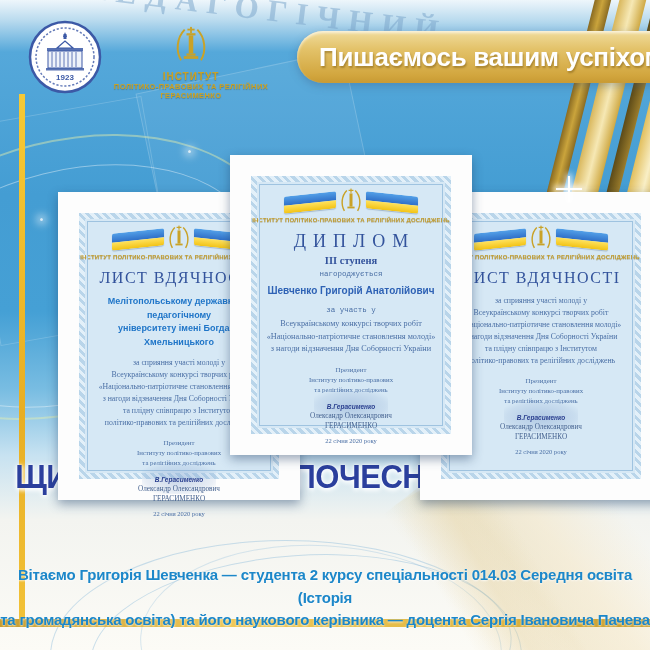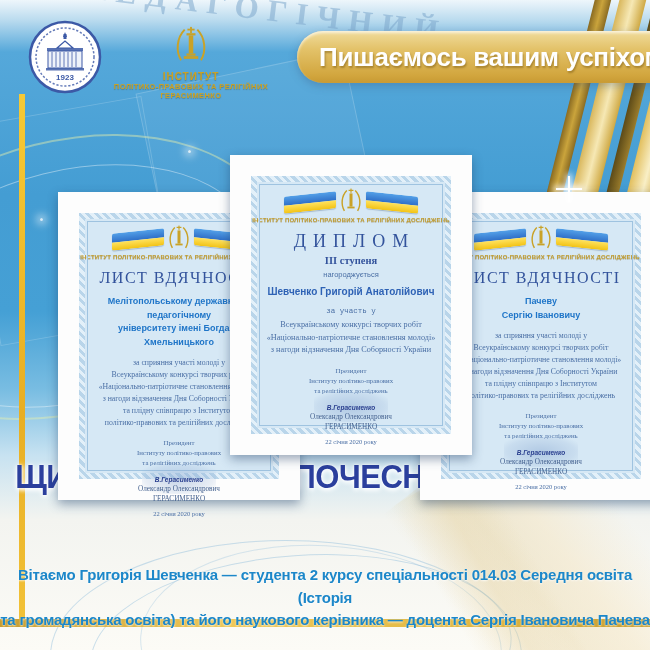--- a/index.html
+++ b/index.html
@@ -77,21 +77,21 @@
   .flag::before{content:"";position:absolute;left:0;top:0;width:100%;height:50%;background:linear-gradient(#53a0e8,#2f6fc8);}
   .flag::after{content:"";position:absolute;left:0;bottom:0;width:100%;height:50%;background:linear-gradient(#ffe25e,#f2c214);}
   .flag-l{transform:skewY(-6deg) translateY(2px);}
   .flag-r{transform:skewY(6deg) translateY(2px);}
   .cert-institute{margin-top:4px;font-size:6px;font-weight:bold;color:#bf9b2f;letter-spacing:.2px;white-space:nowrap;
     text-shadow:0 .5px 0 rgba(120,85,10,.3);}
   .cert-title{margin:9px 0 0;font-family:"Liberation Serif",serif;font-weight:400;font-size:16px;
     letter-spacing:1.5px;color:#33539c;}
   .cert-center .cert-title{font-size:18px;letter-spacing:7px;padding-left:7px;margin-top:8px;}
   .cert-degree{margin-top:3px;font-family:"Liberation Serif",serif;font-weight:bold;font-size:10.5px;color:#33539c;}
-  .cert-awarded{margin-top:4px;font-family:Liberation Sans, sans-serif;font-size:7.5px;color:#4a6fa5;}
+  .cert-awarded{margin-top:4px;font-family:Liberation Mono, monospace;font-size:7.5px;color:#4a6fa5;}
   .cert-recipient{margin-top:8px;font-size:9px;font-weight:bold;color:#1f75c8;line-height:1.5;}
   .cert-center .cert-recipient{font-size:10px;color:#2e62b5;margin-top:5px;}
   .cert-for{margin-top:8px;font-family:Liberation Mono, monospace;font-size:7.5px;color:#4a6fa5;}
   .cert-body{margin-top:8px;font-family:"Liberation Serif",serif;font-size:7.8px;color:#4a6fa5;line-height:1.55;}
   .cert-center .cert-body{margin-top:4px;font-size:8.2px;}
   .cert-sign{margin-top:9px;position:relative;width:100%;}
   .sign-role{font-family:"Liberation Serif",serif;font-size:6.8px;color:#4a6fa5;line-height:1.45;}
   .stamp{position:absolute;left:50%;top:26px;transform:translateX(-50%);width:74px;height:30px;border-radius:8px;
     background:radial-gradient(ellipse at center,rgba(140,170,210,.5),rgba(140,170,210,.18) 65%,transparent 85%);}
   .sign-script{margin-top:8px;font-size:6.5px;font-weight:bold;font-style:italic;color:#2a3f8f;position:relative;}
@@ -228,22 +228,20 @@
           <path d="M31 38 C37 28 36 13 27 4" fill="none" stroke="#c9a227" stroke-width="2.4"></path>
           <rect x="19" y="1" width="2" height="7" fill="#c9a227"></rect>
             <rect x="16" y="3" width="8" height="2" fill="#c9a227"></rect>
           <rect x="17.5" y="9" width="5" height="22" fill="#c9a227"></rect>
             <rect x="14" y="31" width="12" height="3" fill="#c9a227"></rect>
         </svg>
         <span class="flag flag-r"></span>
       </div>
       <div class="cert-institute">ІНСТИТУТ ПОЛІТИКО-ПРАВОВИХ ТА РЕЛІГІЙНИХ ДОСЛІДЖЕНЬ</div>
       <h3 class="cert-title">ЛИСТ ВДЯЧНОСТІ</h3>
-      <div class="cert-recipient pre">Пачеву
-Сергію Івановичу</div>
       <div class="cert-body pre">за сприяння участі молоді у
 Всеукраїнському конкурсі творчих робіт
 «Національно-патріотичне становлення молоді»
 з нагоди відзначення Дня Соборності України
 та плідну співпрацю з Інститутом
 політико-правових та релігійних досліджень</div>
       <div class="cert-sign">
         <div class="sign-role pre">Президент
 Інституту політико-правових
 та релігійних досліджень</div>

